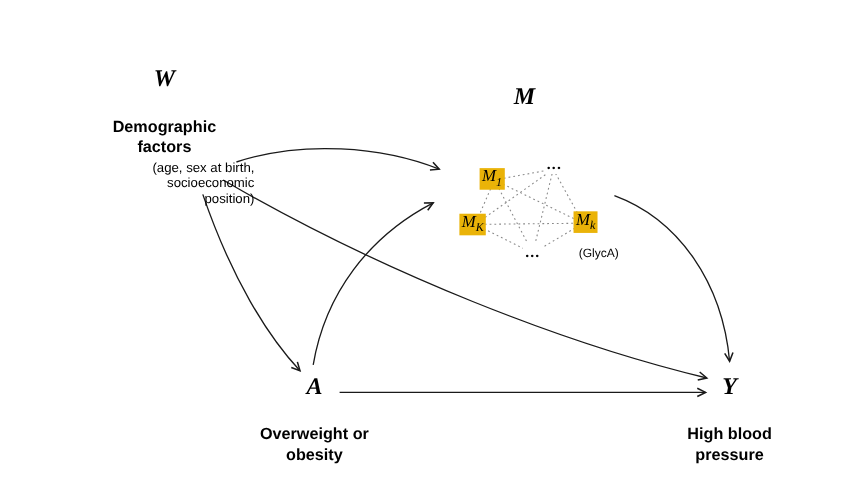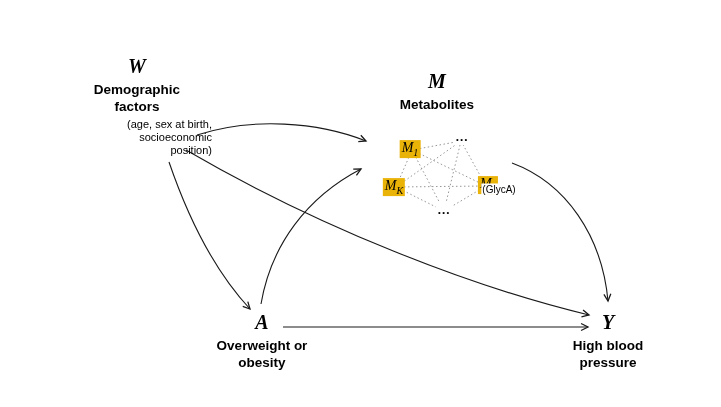--- a/index.html
+++ b/index.html
@@ -14,21 +14,21 @@
   svg.edges { position: absolute; left: 0; top: 0; }
 
   .node { position: absolute; text-align: center; }
   .sym {
     font-family: "Liberation Serif", serif;
     font-style: italic; font-weight: bold;
     font-size: 20px; line-height: 1.15;
   }
   .ttl {
     font-size: 13.5px; font-weight: bold;
-    line-height: 1.25; white-space: pre-line; margin-top: 4px;
+    line-height: 1.25; white-space: pre-line; margin-top: 20px;
   }
   .subttl {
     font-size: 11px; font-weight: normal;
     line-height: 1.2; white-space: pre-line; margin-top: 2px; text-align: right;
   }
 
   .mnode {
     position: absolute; transform: translate(-50%, -50%);
     font-family: "Liberation Serif", serif; font-style: italic;
     font-size: 14px; background: #eab308; padding: 0 2px; z-index: 2;
@@ -89,32 +89,31 @@
     <div class="sym">W</div>
     <div class="ttl">Demographic
 factors</div>
     <div class="subttl">(age, sex at birth,
 socioeconomic
 position)</div>
   </div>
 
   <div class="node node-m">
     <div class="sym">M</div>
-    <div class="ttl">Metabolites</div>
   </div>
 
   <div class="mnode" style="left:410px; top:149px;"><span>M</span><sub>1</sub></div>
 
   <div class="dots" style="left:462px; top:137px;">...</div>
 
   <div class="mnode" style="left:394px; top:187px;"><span>M</span><sub>K</sub></div>
 
   <div class="mnode" style="left:488px; top:185px;"><span>M</span><sub>k</sub></div>
 
-  <div class="note" style="left:499px; top:189px;">(GlycA)</div>
+  <div class="note" style="left:499px; top:212px;">(GlycA)</div>
 
   <div class="dots" style="left:444px; top:210px;">...</div>
 
   <div class="node node-a">
     <div class="sym">A</div>
     <div class="ttl">Overweight or
 obesity</div>
   </div>
 
   <div class="node node-y">

